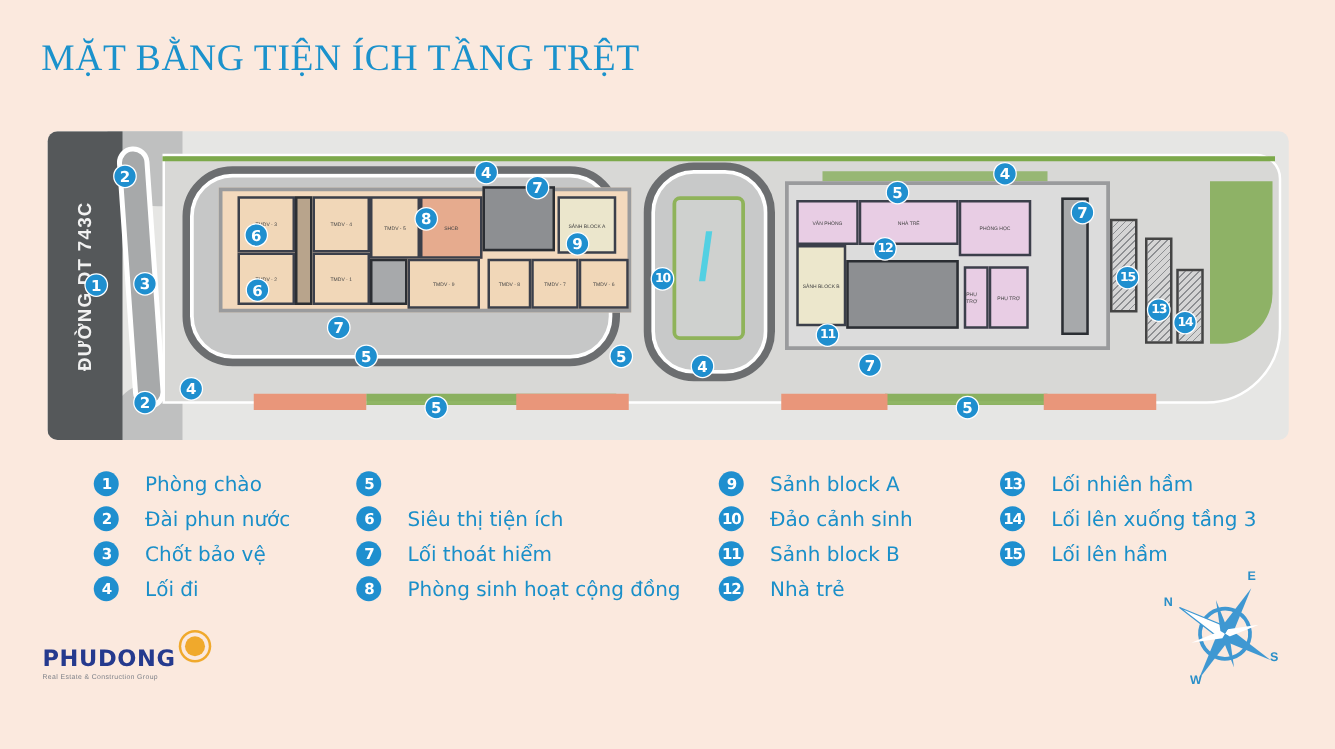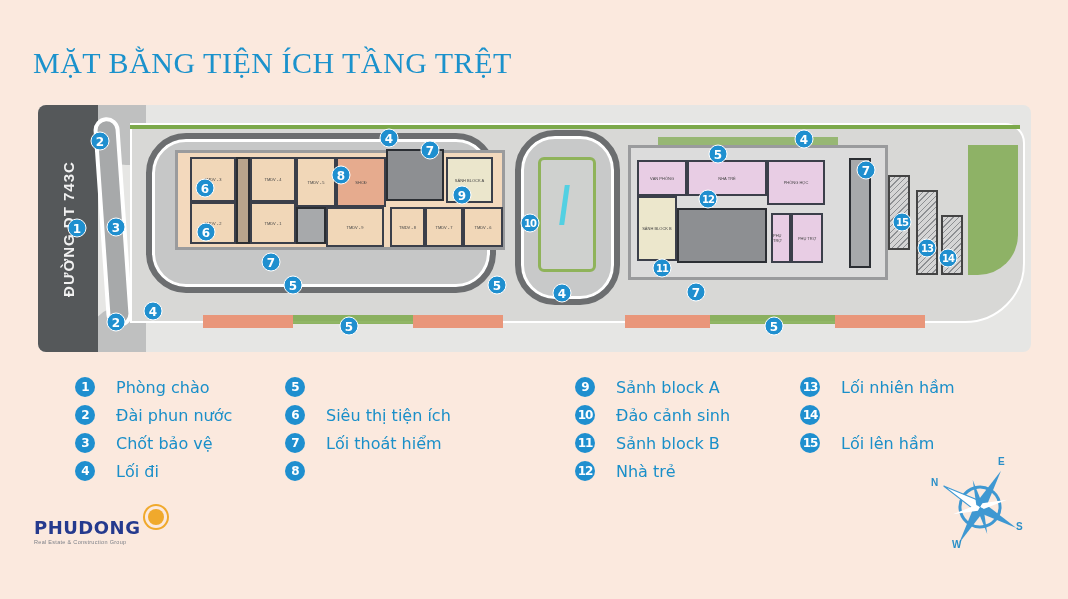--- a/index.html
+++ b/index.html
@@ -1,18 +1,18 @@
 <!DOCTYPE html>
 <html><head>
 <meta charset="utf-8">
 <style>
   * { box-sizing: border-box; margin: 0; padding: 0; }
   html, body { width: 1068px; height: 599px; overflow: hidden; }
   body { background: #fbe9de; font-family: "Liberation Sans", sans-serif; position: relative; color: #1a8fc9; }
-  .title { position: absolute; left: 33px; top: 30px; font-family: "Liberation Serif", "DejaVu Serif", serif; font-size: 30px; color: #1b92cc; letter-spacing: 0.5px; margin-top: 16px; }
+  .title { position: absolute; left: 33px; top: 30px; font-family: "Liberation Serif", "DejaVu Serif", serif; font-size: 30px; color: #1b92cc; letter-spacing: 0.5px; }
 
   .map { position: absolute; left: 38px; top: 105px; width: 993px; height: 247px; border-radius: 8px; overflow: hidden; background: #e6e6e4; }
   .road { position: absolute; left: 0; top: 0; width: 60px; height: 247px; background: #55585a; }
   .road-label { position: absolute; left: 30px; top: 124px; transform: translate(-50%,-50%) rotate(-90deg); white-space: nowrap; color: #f1f1f1; font-weight: bold; font-size: 15px; letter-spacing: 1px; }
   .road-curve-top { position: absolute; left: 48px; top: -10px; width: 60px; height: 70px; background: #bfc0c0; border-radius: 0 0 0 40px; }
   .road-curve-bot { position: absolute; left: 48px; top: 200px; width: 60px; height: 60px; background: #bfc0c0; border-radius: 40px 0 0 0; }
   .gate-loop { position: absolute; left: 62px; top: 12px; width: 26px; height: 210px; border: 4px solid #fff; border-radius: 14px; background: #a7a9aa; transform: rotate(-4deg); }
   .site { position: absolute; left: 92px; top: 18px; width: 895px; height: 200px; background: #d8d8d6; border: 2px solid #fff; border-radius: 0 20px 60px 0; }
   .green { position: absolute; background: #7ca94a; }
   .track { position: absolute; border: 6px solid #6c6e70; border-radius: 30px; background: #c8c9c9; box-shadow: inset 0 0 0 3px #fff; }
@@ -162,20 +162,21 @@
   <div class="leg-item" style="left:285px;top:405px">
       <span class="leg-num">6</span>
       <span class="leg-text">Siêu thị tiện ích</span>
     </div>
   <div class="leg-item" style="left:285px;top:433px">
       <span class="leg-num">7</span>
       <span class="leg-text">Lối thoát hiểm</span>
     </div>
   <div class="leg-item" style="left:285px;top:461px">
       <span class="leg-num">8</span>
+      <span class="leg-text">Phòng sinh hoạt cộng đồng</span>
     </div>
 
   <div class="leg-item" style="left:575px;top:377px">
       <span class="leg-num">9</span>
       <span class="leg-text">Sảnh block A</span>
     </div>
   <div class="leg-item" style="left:575px;top:405px">
       <span class="leg-num">10</span>
       <span class="leg-text">Đảo cảnh sinh</span>
     </div>
@@ -187,20 +188,21 @@
       <span class="leg-num">12</span>
       <span class="leg-text">Nhà trẻ</span>
     </div>
 
   <div class="leg-item" style="left:800px;top:377px">
       <span class="leg-num">13</span>
       <span class="leg-text">Lối nhiên hầm</span>
     </div>
   <div class="leg-item" style="left:800px;top:405px">
       <span class="leg-num">14</span>
+      <span class="leg-text">Lối lên xuống tầng 3</span>
     </div>
   <div class="leg-item" style="left:800px;top:433px">
       <span class="leg-num">15</span>
       <span class="leg-text">Lối lên hầm</span>
     </div>
 </div>
 
 <div class="logo">
   <div class="logo-sun"></div>
   <div class="logo-name">PHUDONG</div>

